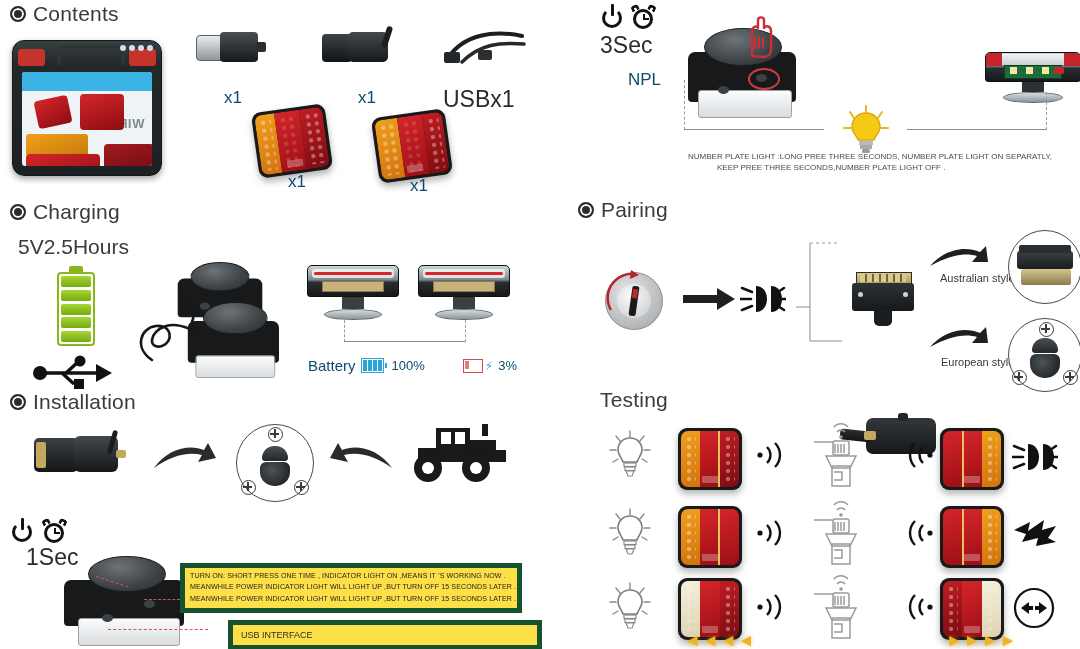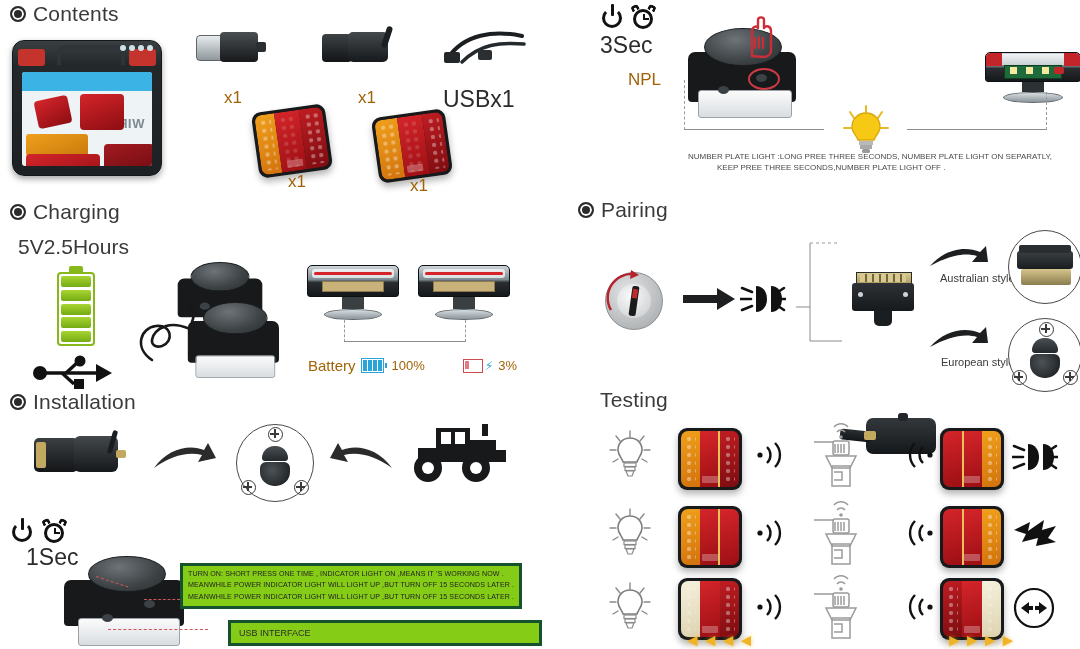--- a/index.html
+++ b/index.html
@@ -8,21 +8,21 @@
     width:1080px;height:649px;background:#ffffff;position:relative;overflow:hidden;
     font-family:"Liberation Sans","DejaVu Sans",sans-serif;color:#231f20;
   }
   .abs{position:absolute;}
   
   .sec-head{display:flex;align-items:center;gap:7px;font-size:21px;color:#3a3a3a;letter-spacing:.2px;white-space:nowrap;}
   .sec-head.plain{gap:0;}
   .bullet{width:12px;height:12px;border-radius:50%;border:2px solid #2b2b2b;background:#2b2b2b;
           box-shadow:inset 0 0 0 2px #ffffff;flex:none;}
   .sub-line{font-size:21px;color:#3a3a3a;white-space:nowrap;}
-  .lbl{font-size:17px;color:#a16207;white-space:nowrap;}
+  .lbl{font-size:17px;color:#0c4a6e;white-space:nowrap;}
   .lbl-sm{font-size:11px;color:#3a3a3a;white-space:nowrap;}
   .lbl-xs{font-size:8px;color:#4a4a4a;white-space:nowrap;}
   .big{font-size:23px;color:#2b2b2b;white-space:nowrap;}
 
   
   .case{
     width:148px;height:134px;border-radius:12px;
     background:linear-gradient(#3a3f41,#23282a 18%,#1d2123 100%);
     border:1px solid #14181a;position:relative;overflow:hidden;
     box-shadow:0 3px 6px rgba(0,0,0,.35);
@@ -117,21 +117,21 @@
   .socket-circle .screw:before,.socket-circle .screw:after{content:"";position:absolute;background:#3a3a3a;}
   .socket-circle .screw:before{left:5px;top:1px;width:1.5px;height:9px;}
   .socket-circle .screw:after{left:1px;top:5px;width:9px;height:1.5px;}
   .socket-circle .plug{position:absolute;left:50%;top:50%;transform:translate(-50%,-45%);width:30px;height:38px;}
   .socket-circle .plug .lid{width:26px;height:15px;border-radius:13px 13px 3px 3px;background:linear-gradient(#4a5054,#23282b);margin:0 auto;}
   .socket-circle .plug .bowl{width:30px;height:24px;border-radius:6px 6px 14px 14px;background:radial-gradient(circle at 40% 35%,#4c5256,#15181a);margin-top:1px;}
 
   .tractor svg{display:block;}
 
   
-  .txtbox{border:3px solid #14532d;background:#84cc16;box-sizing:border-box;}
+  .txtbox{border:5px solid #14532d;background:#fde047;box-sizing:border-box;}
   .onoff-lines{font-size:7.1px;line-height:11.4px;color:#232323;padding:3px 5px;letter-spacing:.1px;white-space:nowrap;}
   .usbbox{font-size:9px;color:#2c2c2c;padding:5px 8px;}
 
   .dashed-red{border-top:1px dashed #d0545c;}
   .solid-gray{border-top:1px solid #8b8b8b;}
   .dash-gray{border-top:1px dashed #9b9b9b;}
 
   .red-ellipse{position:absolute;border:2px solid #cc3b44;border-radius:50%;}
 
   .amber-arrows{display:flex;gap:1px;}

